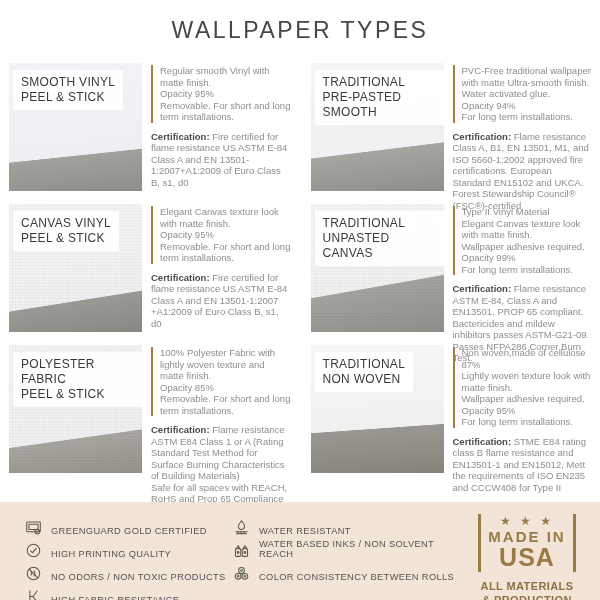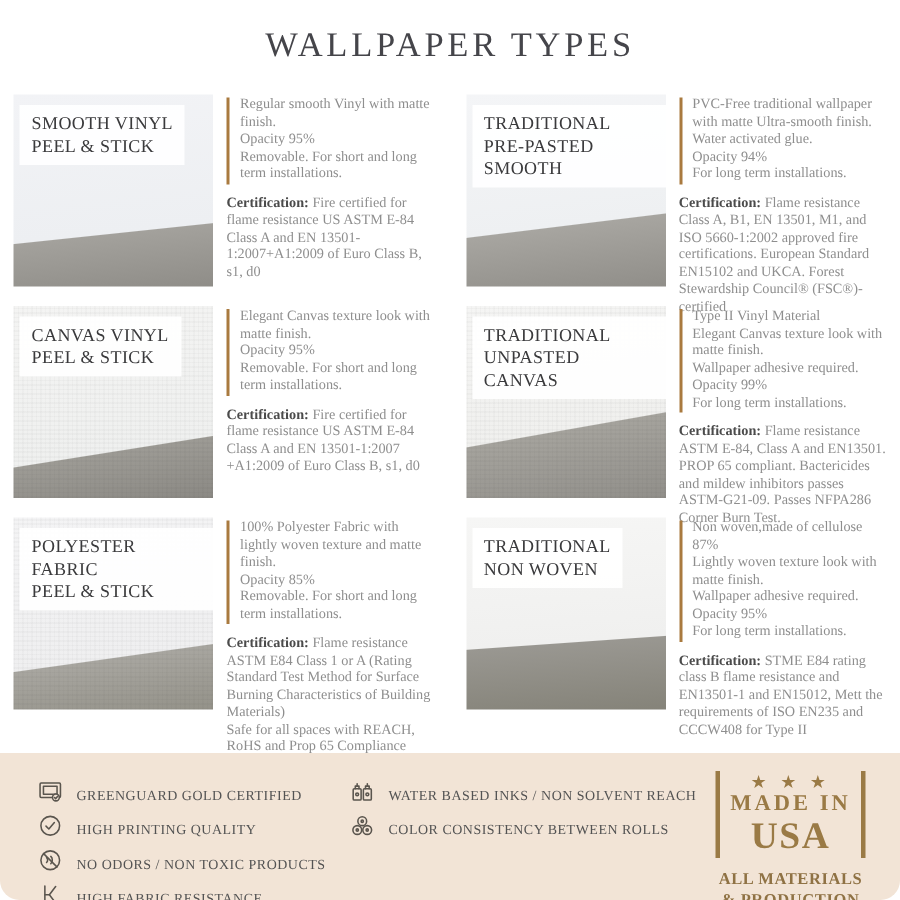--- a/index.html
+++ b/index.html
@@ -1,19 +1,19 @@
 <!DOCTYPE html>
 <html><head>
 <meta charset="utf-8">
 <style>
   * { margin:0; padding:0; box-sizing:border-box; }
   html,body { background:#ffffff; }
   .page {
     position:relative; width:600px; height:600px; background:#ffffff;
-    font-family:Liberation Serif, serif; overflow:hidden;border-radius:13px;
+    font-family:Liberation Sans, sans-serif; overflow:hidden;
   }
   .title {
     text-align:center; padding-top:17px; font-size:23px; font-weight:500;
     letter-spacing:2.5px; color:#45454a;
   }
   .cards {
     position:absolute; top:63px; left:9px; width:583px;
     display:grid; grid-template-columns:1fr 1fr; column-gap:20px; row-gap:13px;
   }
   .card { display:flex; gap:9px; height:128px; }
@@ -189,20 +189,31 @@
               <path d="M8.4 9H5.4"></path>
             </svg>
           </span>
        <span class="feature-label">HIGH FABRIC RESISTANCE</span>
         </div>
       </div>
     <div class="features-col-mid" id="features-mid">
         <div class="feature">
           <span class="feature-icon">
             <svg fill="none" stroke="#5a554e" stroke-width="1.1" stroke-linecap="round" stroke-linejoin="round" width="17" height="17" viewBox="0 0 18 18">
+              <path d="M9 1.8c2 2.6 3.3 4.3 3.3 6a3.3 3.3 0 1 1-6.6 0c0-1.7 1.3-3.4 3.3-6z"></path>
+              <path d="M3 13.4h12"></path>
+              <path d="M5 13.4l1.1 2.1M8.2 13.4l1.1 2.1M11.4 13.4l1.1 2.1"></path>
+              <path d="M3.8 15.6h10.4"></path>
+            </svg>
+          </span>
+       <span class="feature-label">WATER RESISTANT</span>
+        </div>
+        <div class="feature">
+          <span class="feature-icon">
+            <svg fill="none" stroke="#5a554e" stroke-width="1.1" stroke-linecap="round" stroke-linejoin="round" width="17" height="17" viewBox="0 0 18 18">
               <rect x="2.6" y="7.2" width="5.6" height="8" rx="0.8"></rect>
               <path d="M4.1 7.2V5.4h2.6v1.8"></path>
               <path d="M5.4 3.7v1.7"></path>
               <rect x="9.8" y="7.2" width="5.6" height="8" rx="0.8"></rect>
               <path d="M11.3 7.2V5.4h2.6v1.8"></path>
               <path d="M12.6 3.7v1.7"></path>
               <circle cx="5.4" cy="11.2" r="1"></circle>
               <circle cx="12.6" cy="11.2" r="1"></circle>
             </svg>
           </span>

